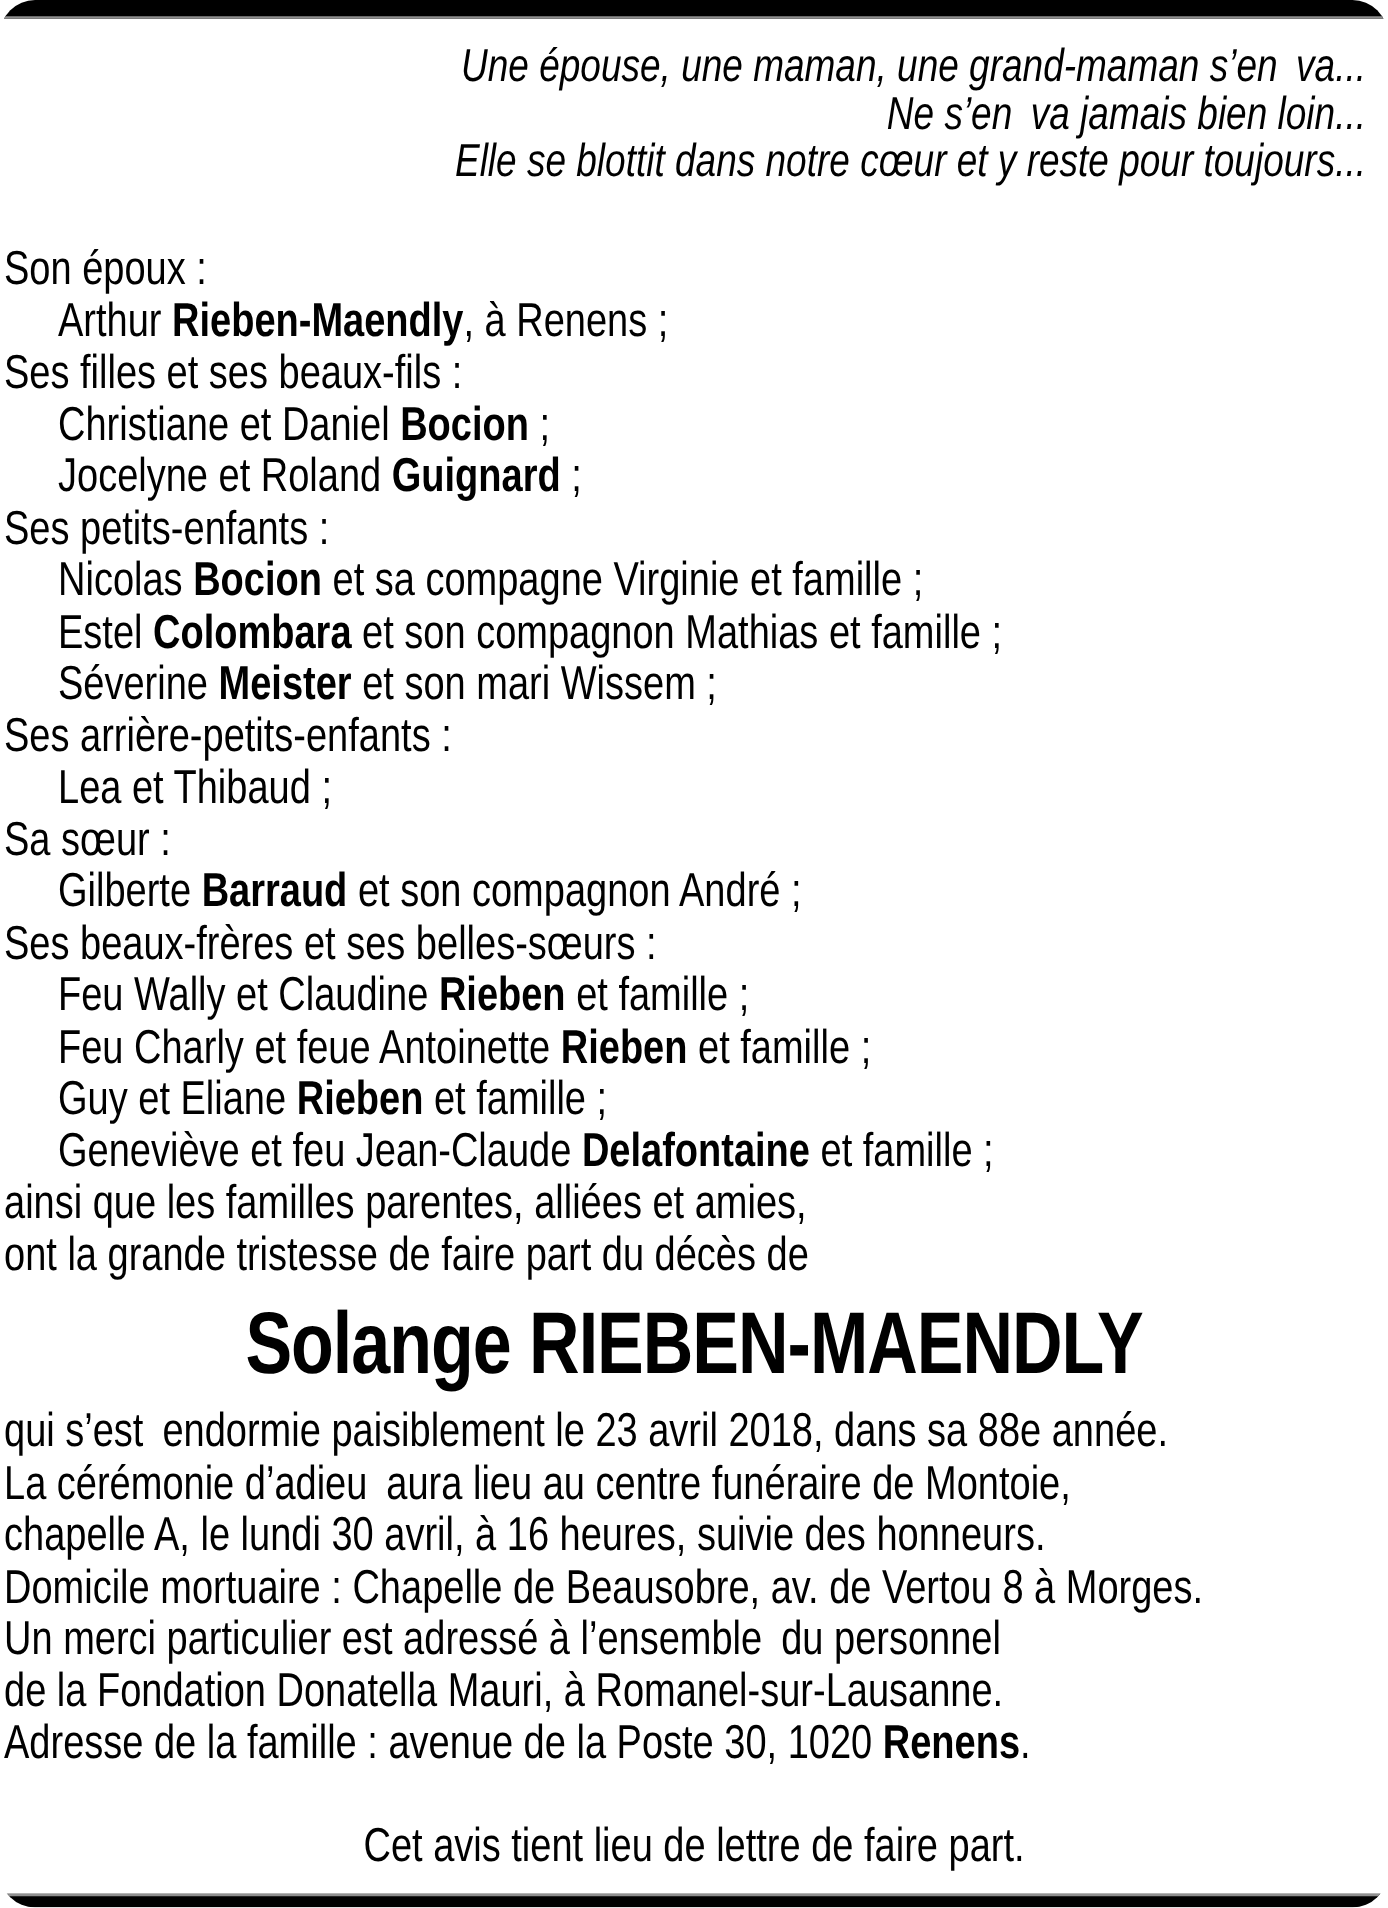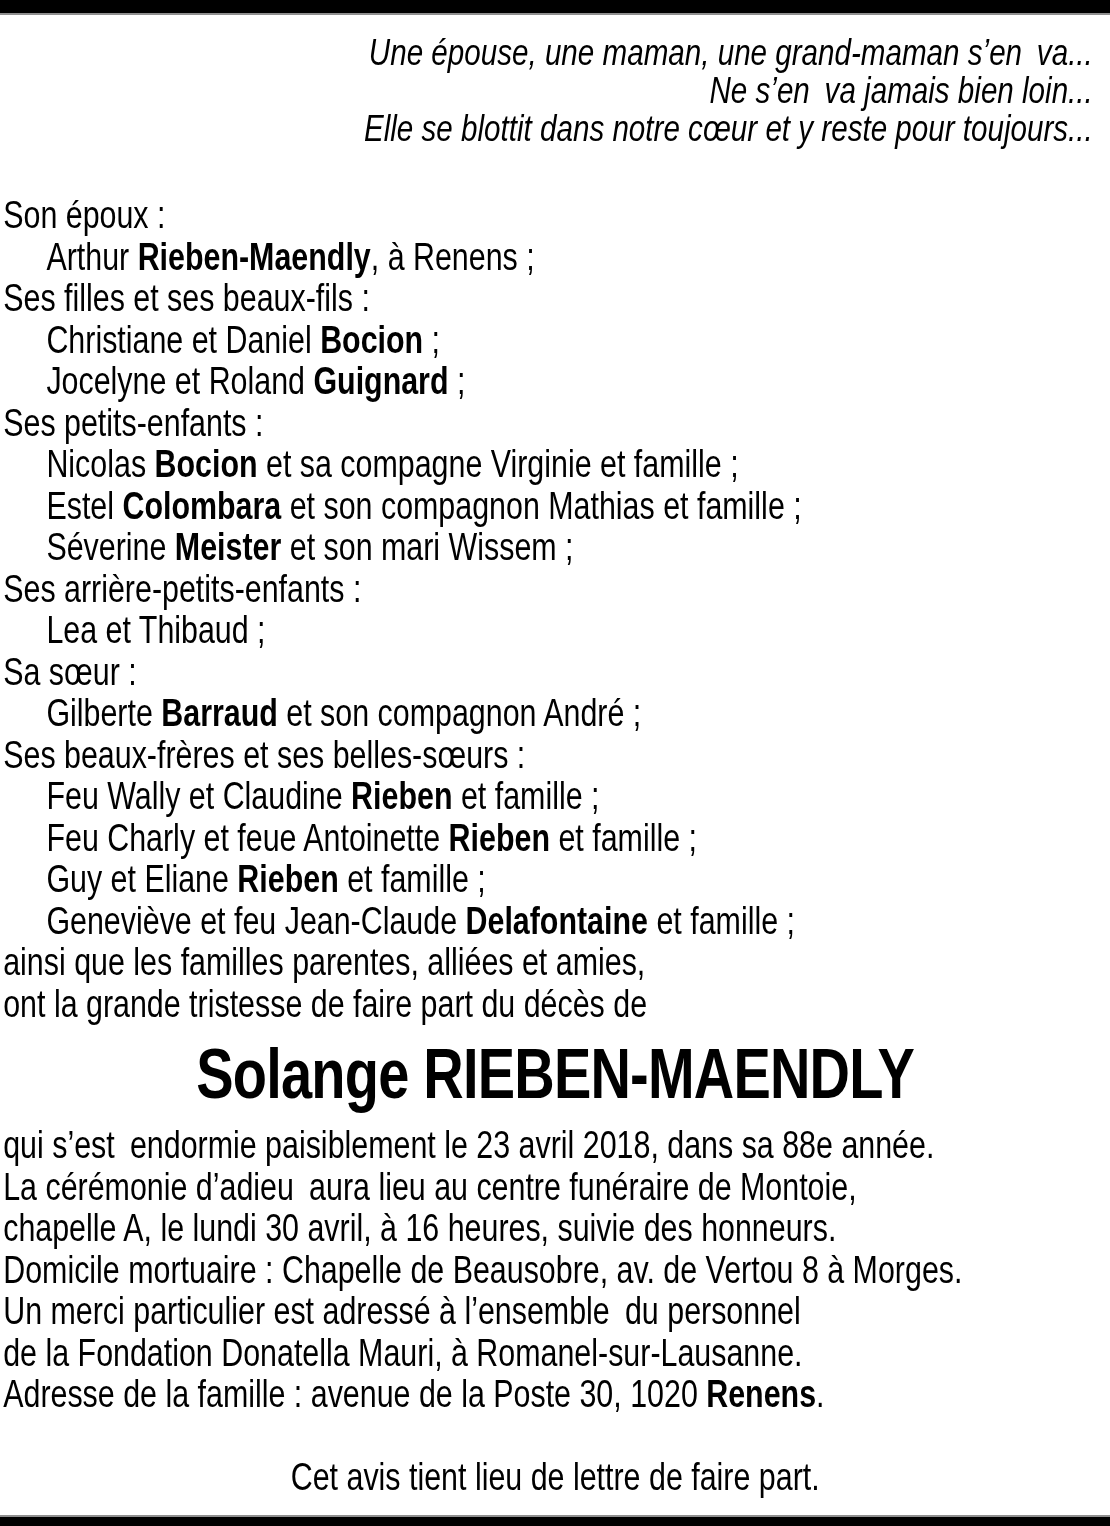--- a/index.html
+++ b/index.html
@@ -4,20 +4,21 @@
 <style>
   html, body { margin: 0; padding: 0; background: #ffffff; }
   .page {
     position: relative;
     width: 1110px;
     height: 1526px;
     background: #ffffff;
     overflow: hidden;
     color: #000000;
     font-family: "Liberation Sans", sans-serif;
+    border-radius: 28px;
   }
   .bar { position: absolute; left: 0; right: 0; background: #000000; }
   .bar.top    { top: 0;    height: 13px; border-bottom: 2px solid #8f8f8f; }
   .bar.bottom { bottom: 0; height: 9px;  border-top:    2px solid #8f8f8f; }
 
   
   .scalewrap {
     position: absolute;
     top: 15px; left: 0;
     width: 1388px;

